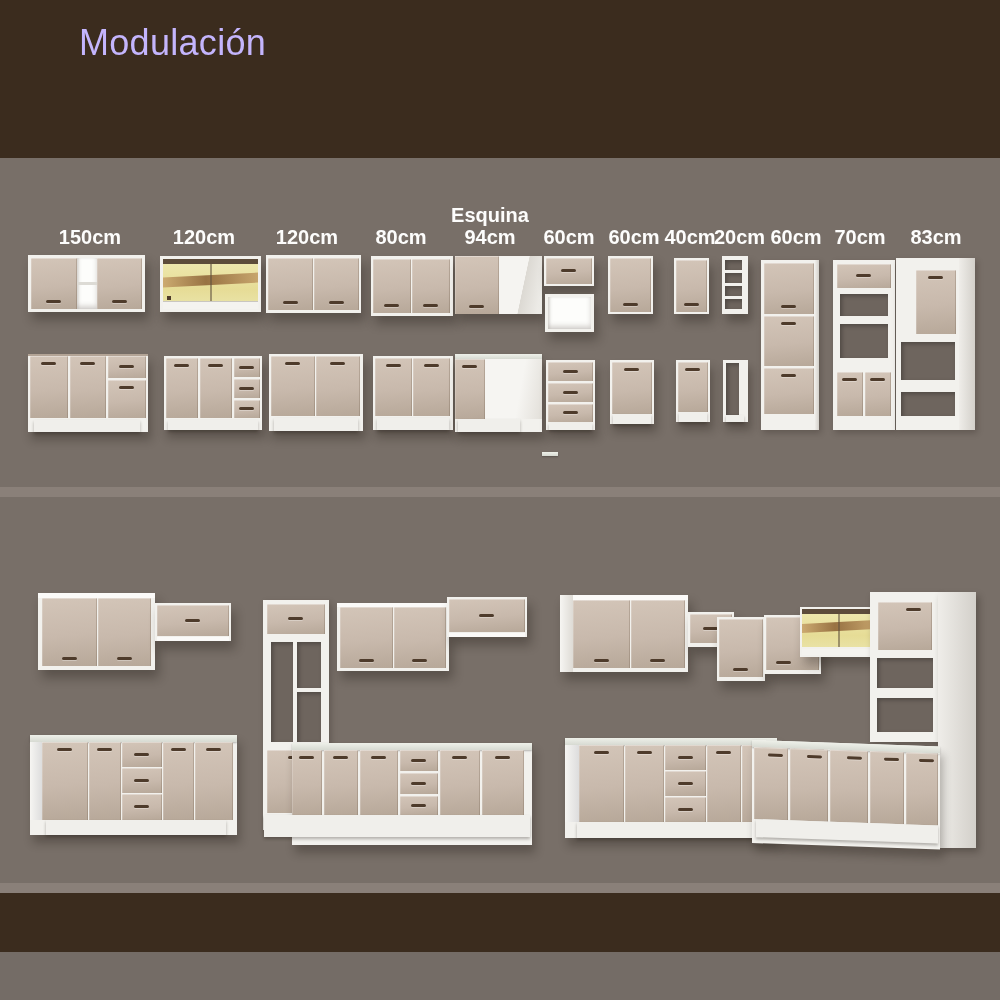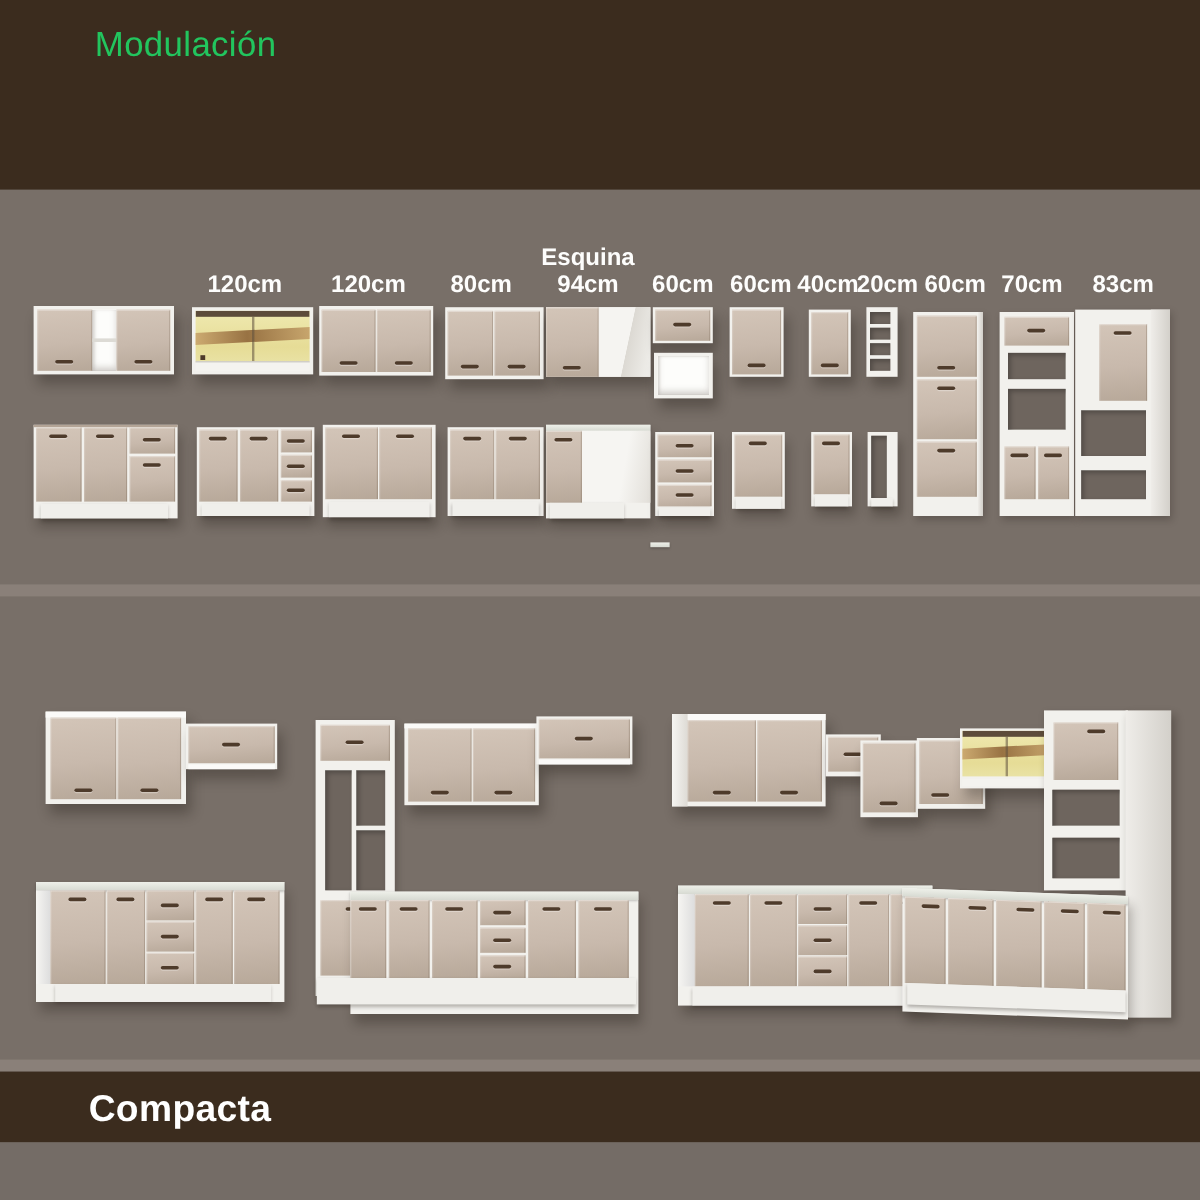--- a/index.html
+++ b/index.html
@@ -1,21 +1,21 @@
 <!DOCTYPE html>
 <html style="--brand-brown: #3B2C1E; --background-gray: #786F68; --cabinet-beige: #C8B9AC; --cabinet-white: #F2F1ED; --glass-yellow: #E9E2A4; --countertop-white: #E3E6DD; --handle-brown: #4E3B2B; --text-white: #FFFFFF;"><head>
 <meta charset="utf-8">
 <style>
   html,body{margin:0;padding:0;background:#55504b;}
   #page{position:relative;width:1000px;height:1000px;overflow:hidden;
         font-family:"Liberation Sans",sans-serif;background:var(--background-gray,#786f68);}
   .abs{position:absolute;}
   
   #header{left:0;top:0;width:1000px;height:158px;background:var(--brand-brown,#3b2c1e);}
-  #kicker{left:79px;top:22px;font-size:29px;color:#22c55e;letter-spacing:.3px;}
+  #kicker{left:79px;top:22px;font-size:36px;color:#c4b5fd;letter-spacing:.3px;}
   #title{left:76px;top:50px;font-size:66px;font-weight:bold;color:#fff;
          font-family:"DejaVu Serif","Liberation Serif",serif;letter-spacing:-1px;}
   #banner{left:0;top:497px;width:1000px;height:66px;background:var(--brand-brown,#3b2c1e);
           display:flex;align-items:center;justify-content:center;}
   #banner .txt{color:#fff;font-size:31px;font-weight:600;letter-spacing:.2px;white-space:nowrap;}
   #footerband{left:0;top:893px;width:1000px;height:59px;background:var(--brand-brown,#3b2c1e);}
   #footerstrip{left:0;top:952px;width:1000px;height:48px;background:#746c66;}
   .floorstrip{left:0;width:1000px;height:10px;background:#8d847c;opacity:.85;}
   
   #modules{left:0;top:158px;width:1000px;height:339px;}
@@ -48,20 +48,24 @@
 <body>
 
 <div id="page">
 
   <div id="header" class="abs">
     <div id="kicker" class="abs">Modulación</div>
   </div>
 
   <div id="modules" class="abs">
 
+    <div class="abs mlabel" style="left:30px;top:44px;width:120px">
+        <div></div>
+        <div>150cm</div>
+      </div>
     <div class="abs mlabel" style="left:153px;top:44px;width:102px">
         <div></div>
         <div>120cm</div>
       </div>
     <div class="abs mlabel" style="left:255px;top:44px;width:104px">
         <div></div>
         <div>120cm</div>
       </div>
     <div class="abs mlabel" style="left:356px;top:44px;width:90px">
         <div></div>
@@ -342,17 +346,16 @@
         <div class="d ht hR" style="left:118px;top:7px;width:34px;height:72px"></div>
         <div class="d ht hR" style="left:154px;top:7px;width:32px;height:72px"></div>
         <div class="toe" style="left:4px;top:79px;width:182px;height:18px"></div>
       </div>
     </div>
 
     <div class="floorstrip abs" style="top:320px"></div>
   </div>
 
   <div id="footerband" class="abs">
-    <div class="clabel abs" style="left:55px;top:13px;width:190px">Compacta</div>
   </div>
   <div id="footerstrip" class="abs"></div>
 
 </div>
 
 </body></html>

